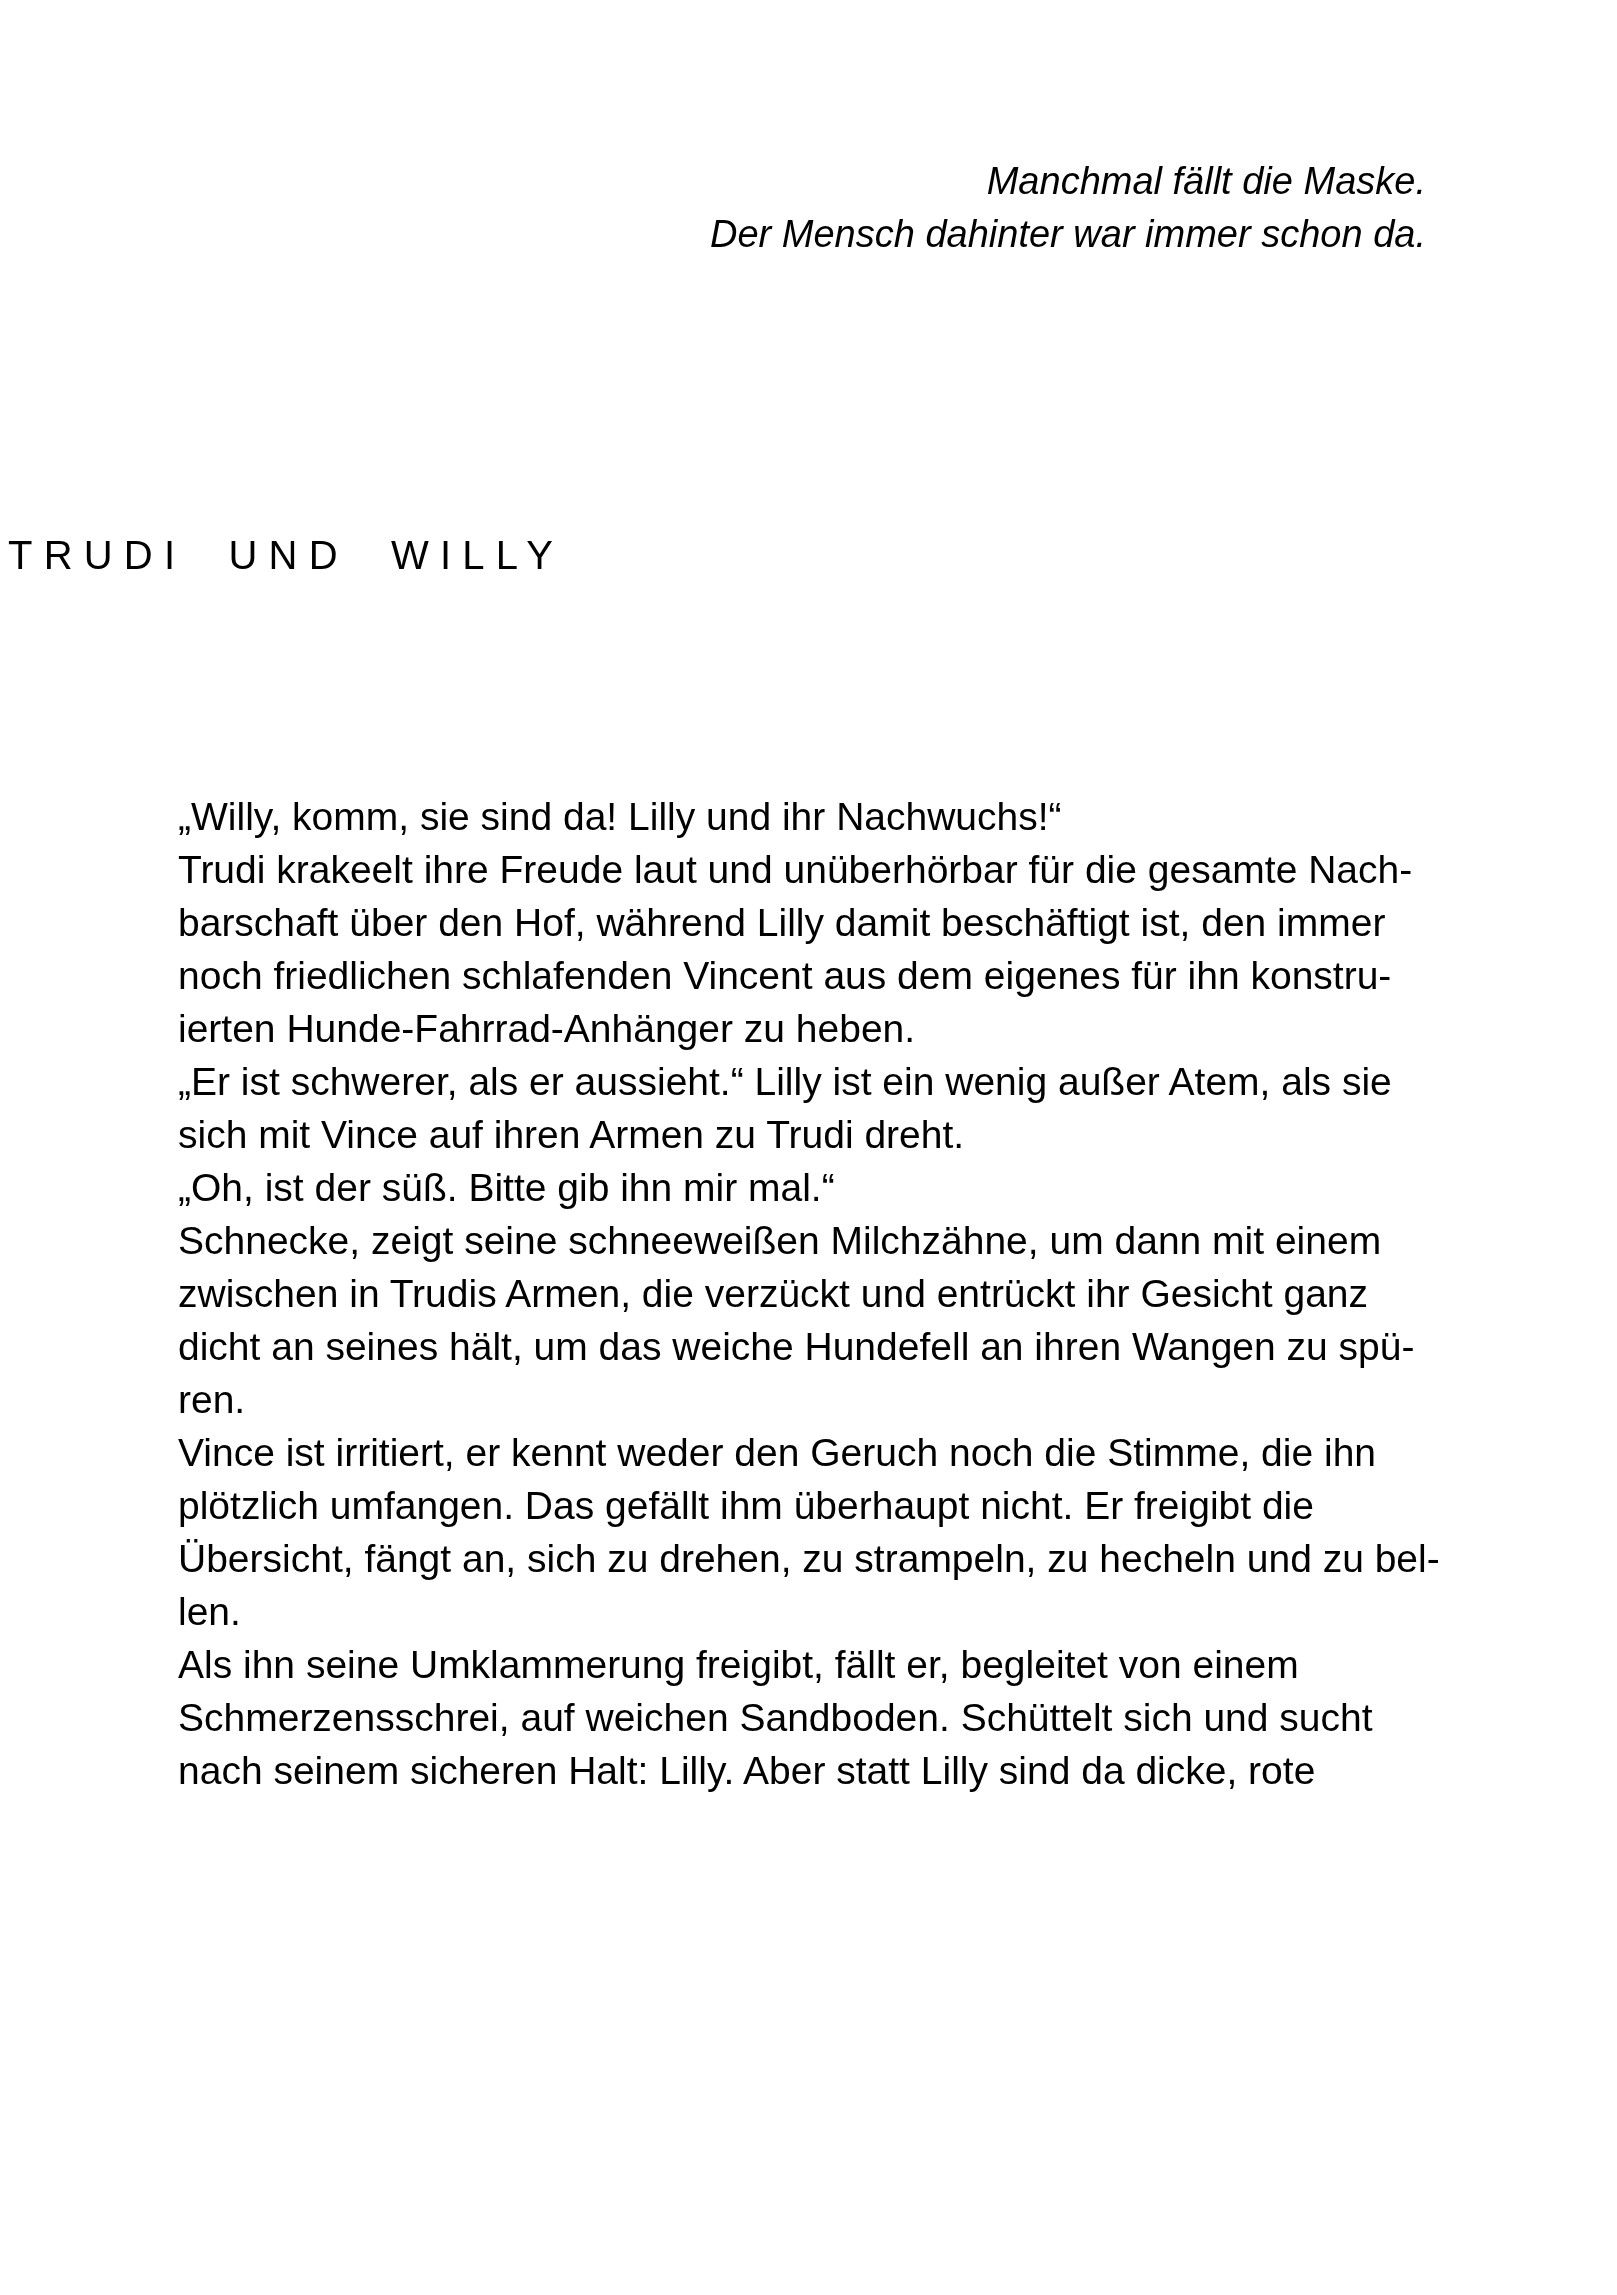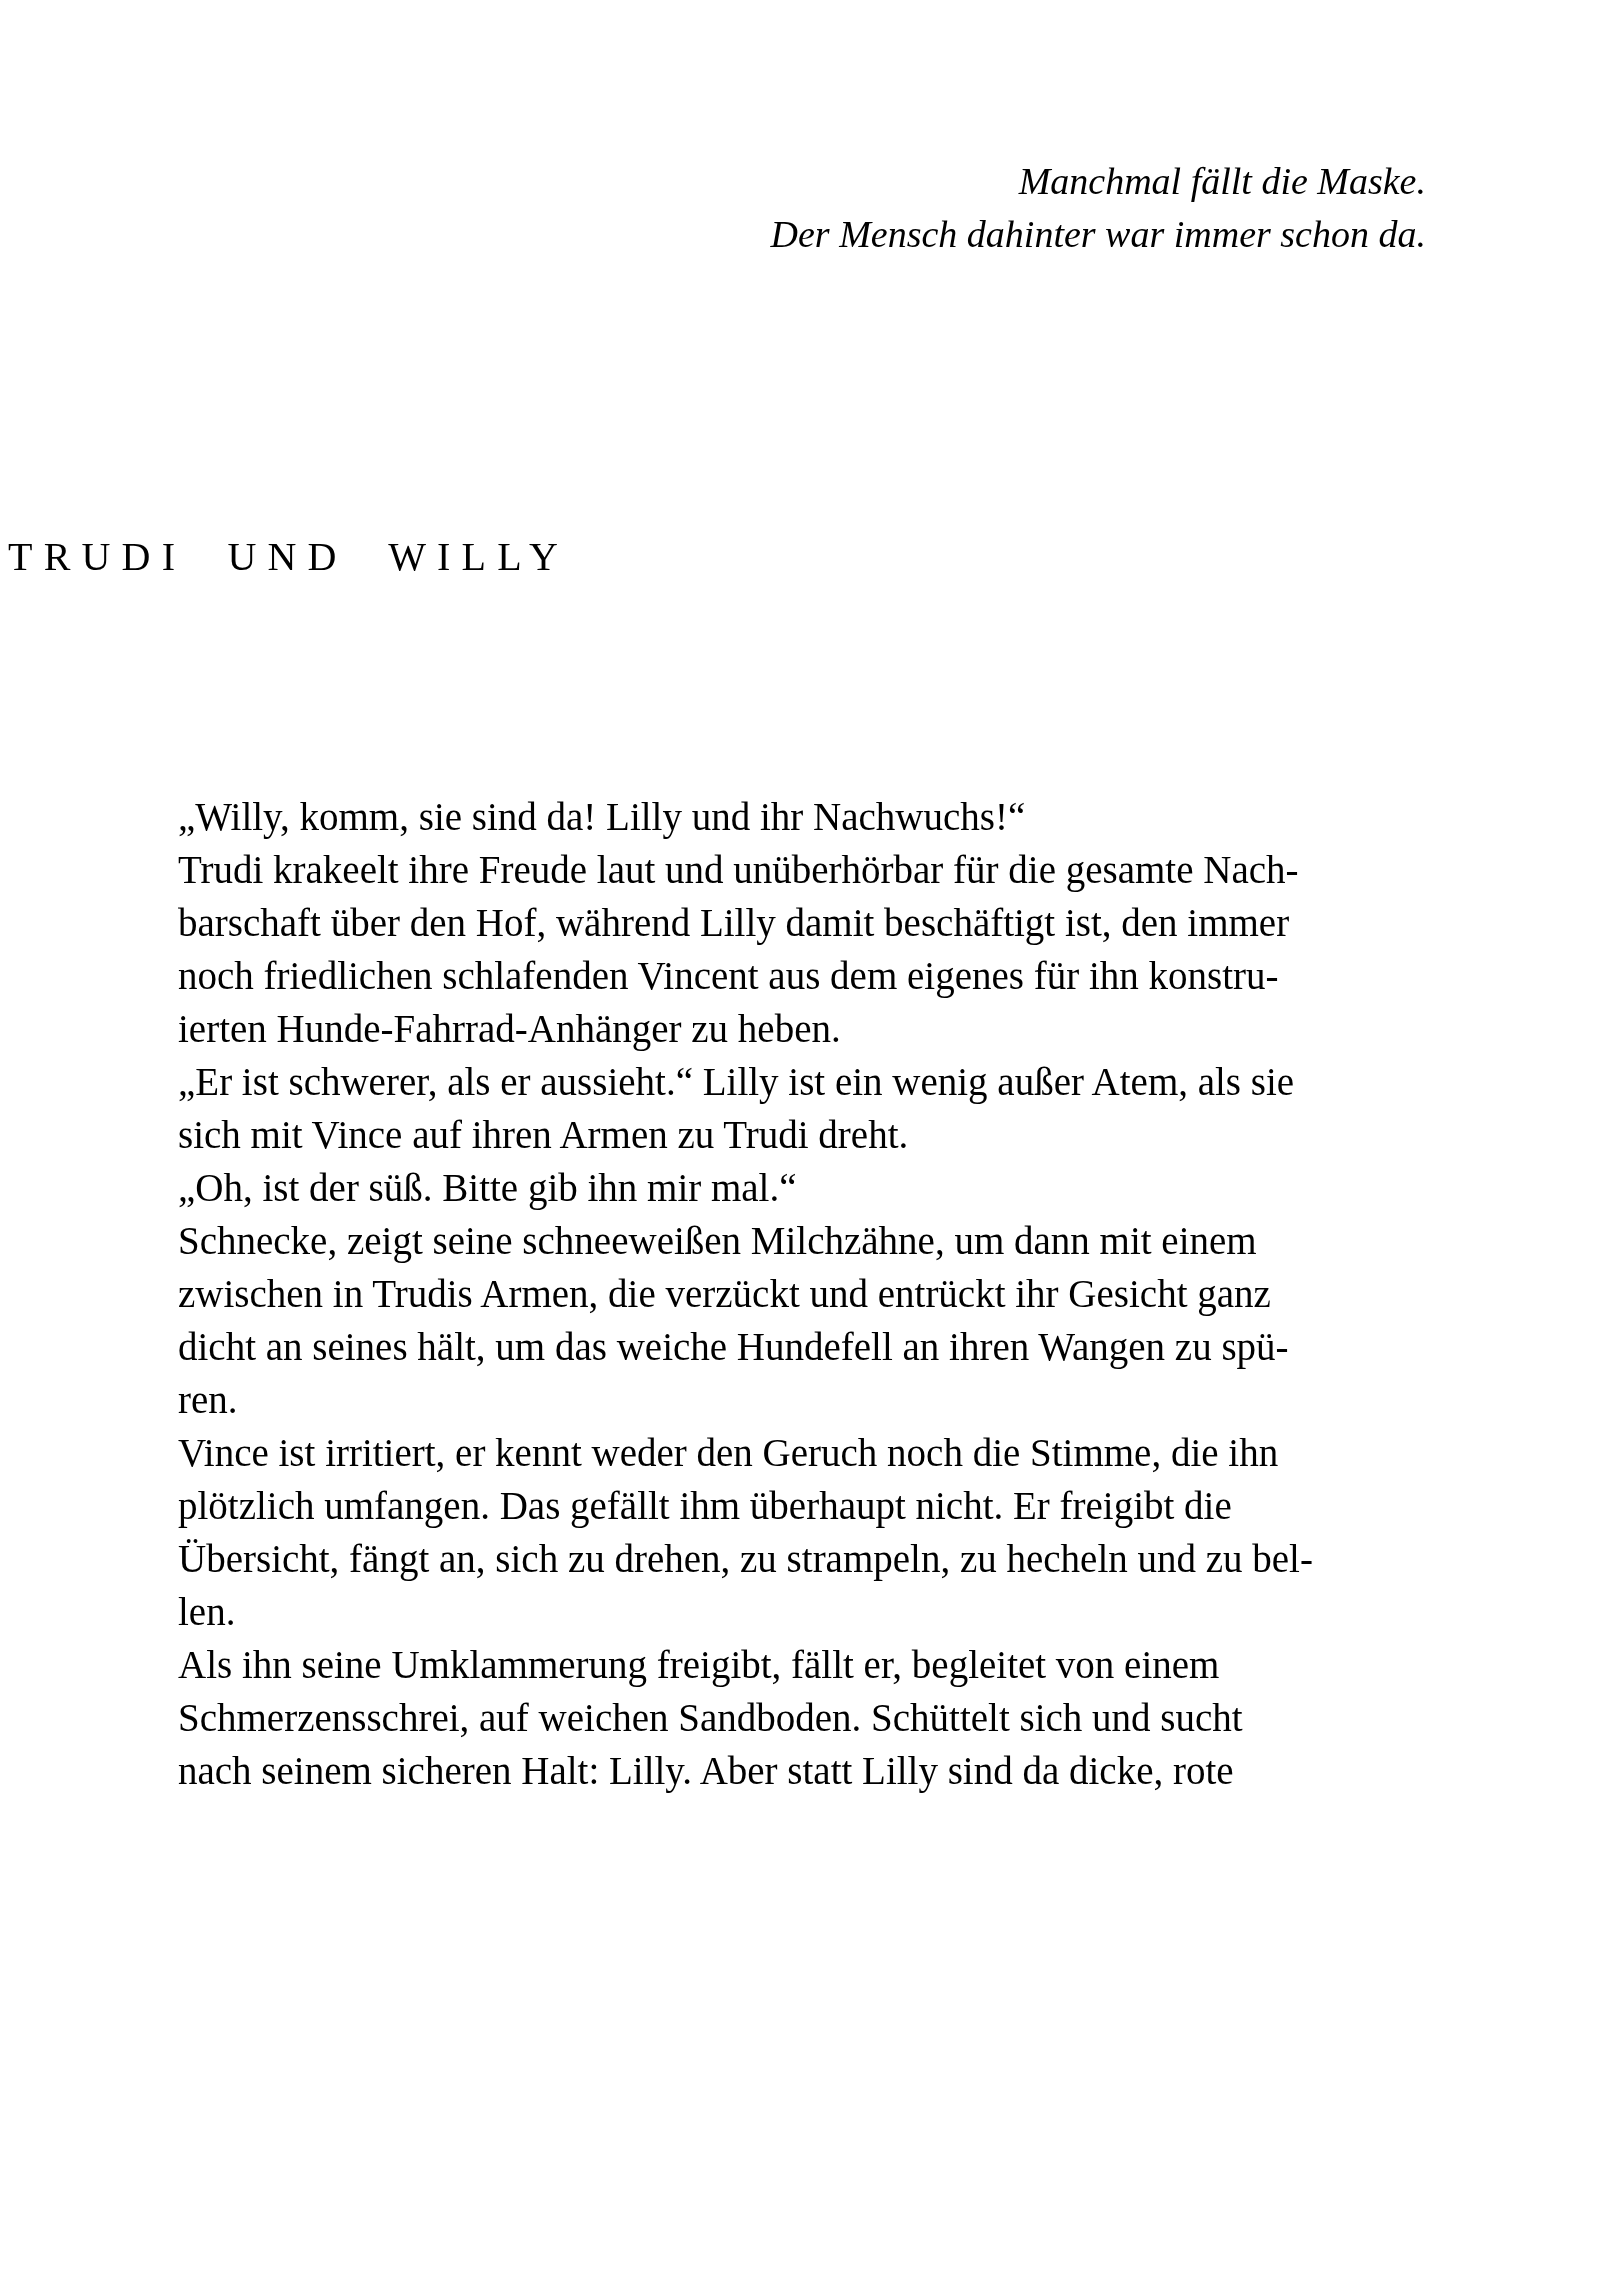--- a/index.html
+++ b/index.html
@@ -6,21 +6,21 @@
     margin: 0;
     padding: 0;
     background: #ffffff;
   }
   #book-page {
     position: relative;
     width: 1618px;
     height: 1969px;
     background: #ffffff;
     color: #000000;
-    font-family: Liberation Serif, serif;
+    font-family: Liberation Sans, sans-serif;
     overflow: hidden;
   }
   #epigraph {
     position: absolute;
     top: 155px;
     right: 192px;
     text-align: right;
     font-style: italic;
     font-size: 38px;
     line-height: 53px;

